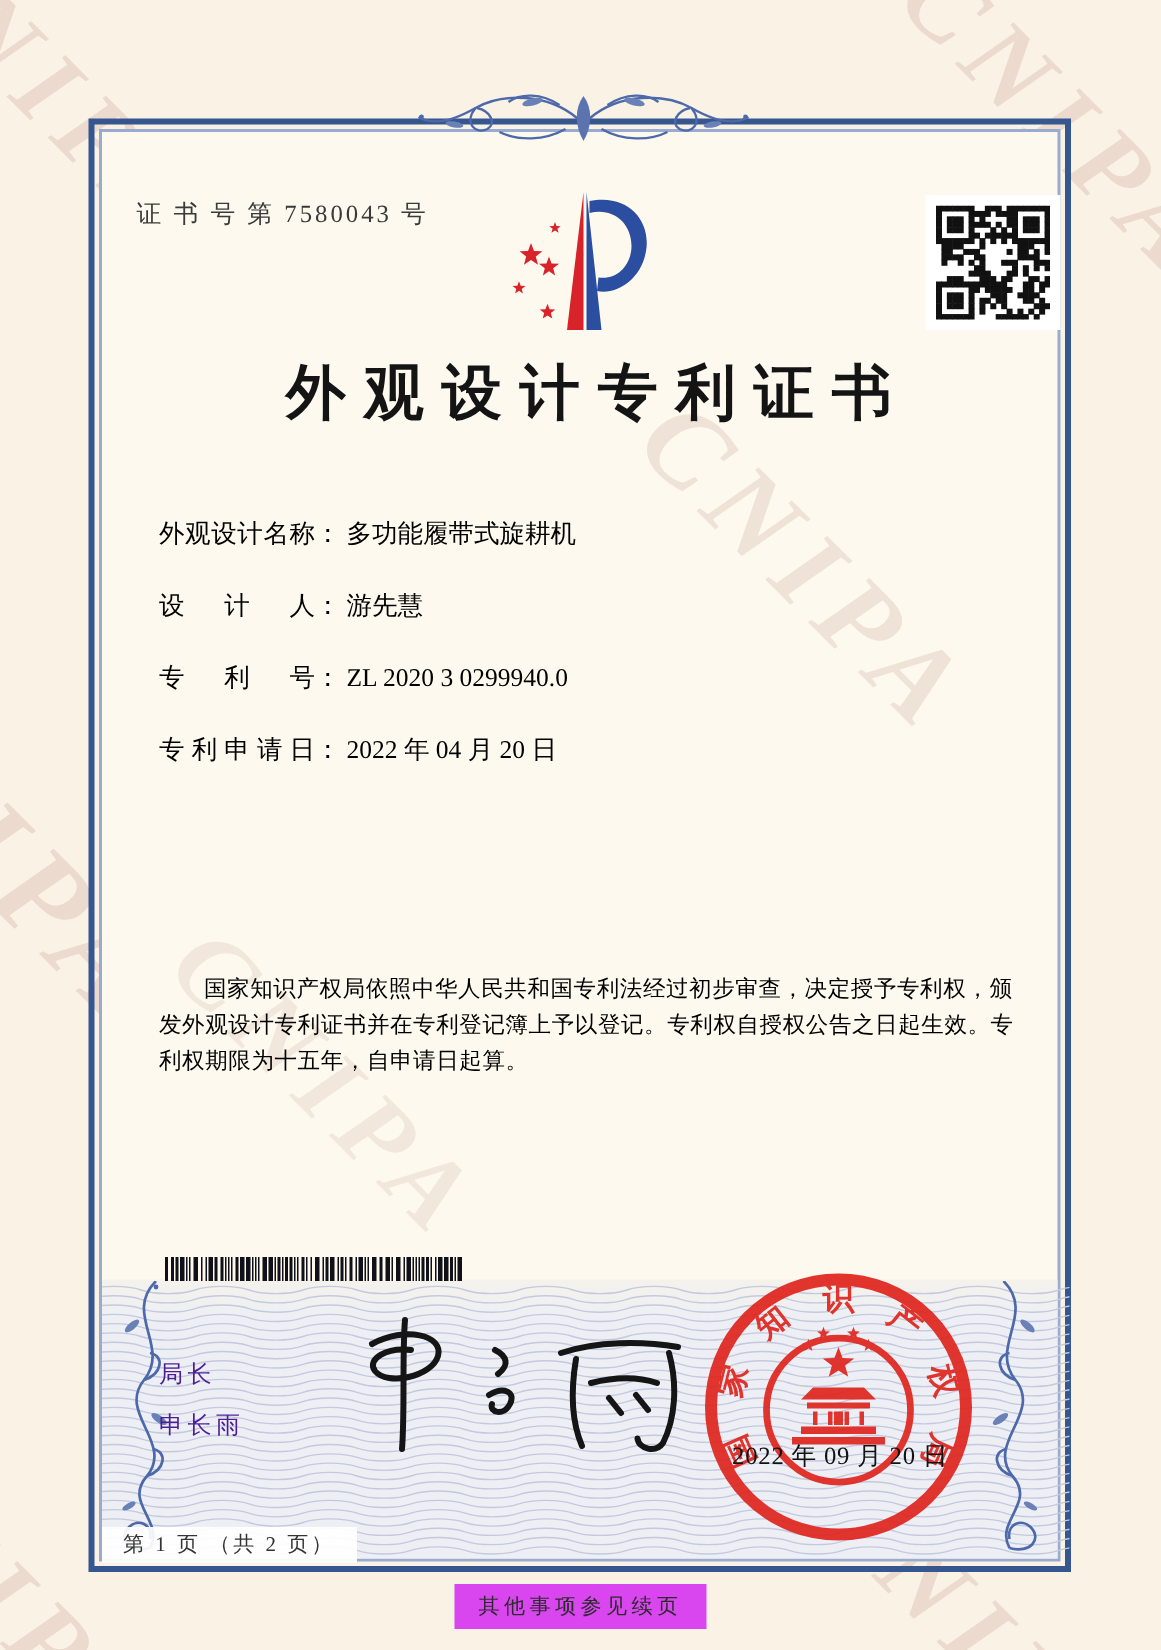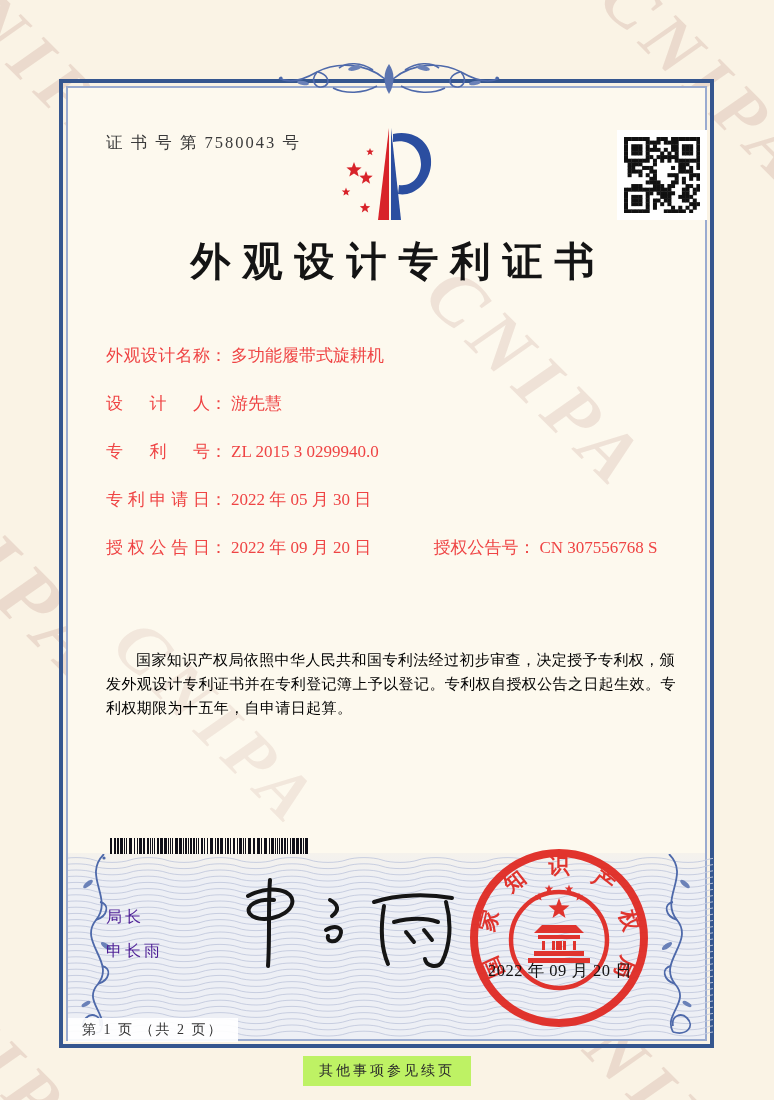--- a/index.html
+++ b/index.html
@@ -8,47 +8,47 @@
   .wm{position:absolute;font-family:"Liberation Serif",serif;font-style:italic;font-weight:bold;
       font-size:72px;letter-spacing:10px;color:rgba(201,161,150,0.30);white-space:nowrap;
       transform:rotate(45deg);transform-origin:left top;z-index:0;pointer-events:none;}
   .frame{position:absolute;left:59px;top:79px;width:655px;height:969px;border:4px solid #35568f;
          padding:3px;box-sizing:border-box;z-index:1;}
   .frame-inner{position:relative;width:100%;height:100%;border:2px solid #9aabd0;box-sizing:border-box;
          background:#fdf9ee;}
   .wm-in{position:absolute;font-family:"Liberation Serif",serif;font-style:italic;font-weight:bold;
       font-size:76px;letter-spacing:10px;color:rgba(201,161,150,0.26);white-space:nowrap;
       transform:rotate(45deg);transform-origin:left top;z-index:0;pointer-events:none;}
-  .cert-no{position:absolute;left:38px;top:44px;font-size:16.5px;letter-spacing:2px;color:#3a3a3a;z-index:2;}
+  .cert-no{position:absolute;left:23px;top:44px;font-size:16.5px;letter-spacing:2px;color:#3a3a3a;z-index:2;}
   .logo{position:absolute;left:272px;top:36px;width:100px;height:100px;z-index:2;}
   .qr-wrap{position:absolute;left:549px;top:42px;background:#ffffff;padding:7px;z-index:2;line-height:0;}
   .title{position:absolute;left:0;right:0;top:146px;text-align:center;font-size:40px;font-weight:bold;
          letter-spacing:12px;padding-left:24px;color:#141414;z-index:2;}
-  .fields{position:absolute;left:38px;top:256px;z-index:2;font-size:17px;color:#ef4444;}
+  .fields{position:absolute;left:38px;top:256px;z-index:2;font-size:17px;color:#000000;}
   .frow{height:24px;line-height:24px;margin-bottom:24px;white-space:nowrap;}
   .flabel{display:inline-block;width:104px;text-align:justify;text-align-last:justify;vertical-align:top;}
   .fvalue{margin-left:4px;}
   .grant-col2{display:inline-block;margin-left:58px;}
   .paras{position:absolute;left:38px;top:560px;width:572px;z-index:2;font-size:15px;line-height:24px;
          letter-spacing:0.4px;color:#000000;}
   .paras p{margin:0;text-indent:2em;}
   .band{position:absolute;left:0;right:0;bottom:0;height:186px;z-index:1;
         background:linear-gradient(180deg,#f5f2ec 0px,#edeff5 28px);}
   .barcode{position:absolute;left:42px;top:750px;z-index:2;line-height:0;}
   .signer{position:absolute;left:38px;top:812px;z-index:3;font-family:"Liberation Sans",sans-serif;
           font-size:16px;letter-spacing:3px;color:#4c1d95;line-height:34px;}
   .signature{position:absolute;left:150px;top:786px;z-index:3;}
   .seal{position:absolute;left:396px;top:757px;width:190px;height:190px;z-index:4;opacity:0.93;}
   .seal-date{position:absolute;left:420px;top:872px;width:190px;z-index:5;font-size:16.5px;
              letter-spacing:0.5px;color:#121212;white-space:nowrap;}
   .page-ind{position:absolute;left:0;right:0;top:930px;text-align:left;z-index:3;}
   .page-ind span{display:inline-block;background:rgba(255,255,255,0.92);padding:3px 14px;
              font-size:14px;letter-spacing:2px;color:#333;}
   .footer-note{position:absolute;left:0;right:0;top:1056px;text-align:center;z-index:2;}
-  .footer-note span{display:inline-block;background:#bef264;padding:6px 16px;font-size:14px;
+  .footer-note span{display:inline-block;background:#d946ef;padding:6px 16px;font-size:14px;
              letter-spacing:3px;color:#2b2b2b;}
   .orn-top{position:absolute;left:209px;top:-28px;width:224px;height:38px;z-index:3;}
   .orn-side{position:absolute;bottom:3px;width:56px;height:182px;z-index:2;}
   .orn-left{left:2px;}
   .orn-right{right:2px;transform:scaleX(-1);}
 </style>
 </head>
 <body>
 
 <div class="page">
@@ -400,28 +400,24 @@
       <div class="title">外观设计专利证书</div>
 
       <div class="fields">
         <div class="frow">
           <span class="flabel">外观设计名称</span><span>：</span><span class="fvalue">多功能履带式旋耕机</span>
         </div>
         <div class="frow">
           <span class="flabel">设计人</span><span>：</span><span class="fvalue">游先慧</span>
         </div>
         <div class="frow">
-          <span class="flabel">专利号</span><span>：</span><span class="fvalue">ZL 2015 3 0299940.0</span>
+          <span class="flabel">专利号</span><span>：</span><span class="fvalue">ZL 2020 3 0299940.0</span>
         </div>
         <div class="frow">
-          <span class="flabel">专利申请日</span><span>：</span><span class="fvalue">2022 年 05 月 30 日</span>
-        </div>
-        <div class="frow">
-          <span><span class="flabel">授权公告日</span><span>：</span><span class="fvalue">2022 年 09 月 20 日</span></span>
-          <span class="grant-col2"><span>授权公告号</span><span>：</span><span class="fvalue">CN 307556768 S</span></span>
+          <span class="flabel">专利申请日</span><span>：</span><span class="fvalue">2022 年 04 月 20 日</span>
         </div>
       </div>
 
       <div class="paras">
         <p>国家知识产权局依照中华人民共和国专利法经过初步审查，决定授予专利权，颁发外观设计专利证书并在专利登记簿上予以登记。专利权自授权公告之日起生效。专利权期限为十五年，自申请日起算。</p>
       </div>
 
       <div class="barcode">
         <svg id="bars" width="202" height="16" viewBox="0 0 202 16">
             <rect x="0" y="0" width="2" height="16" fill="#101018"></rect>

